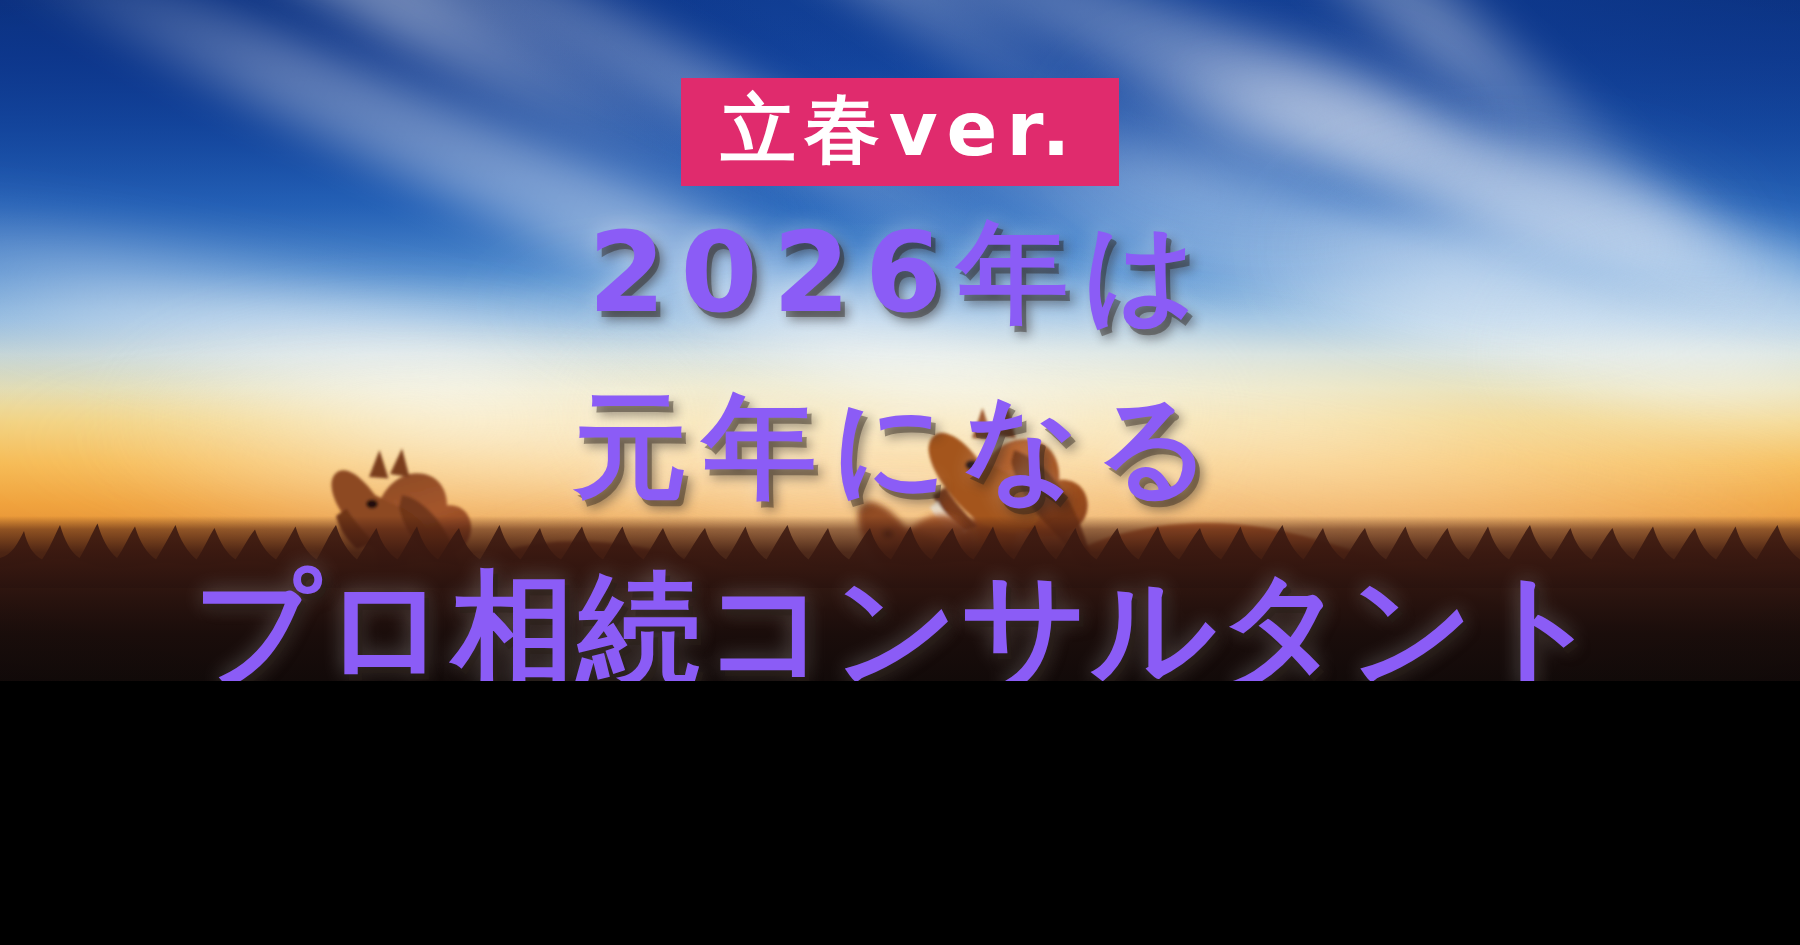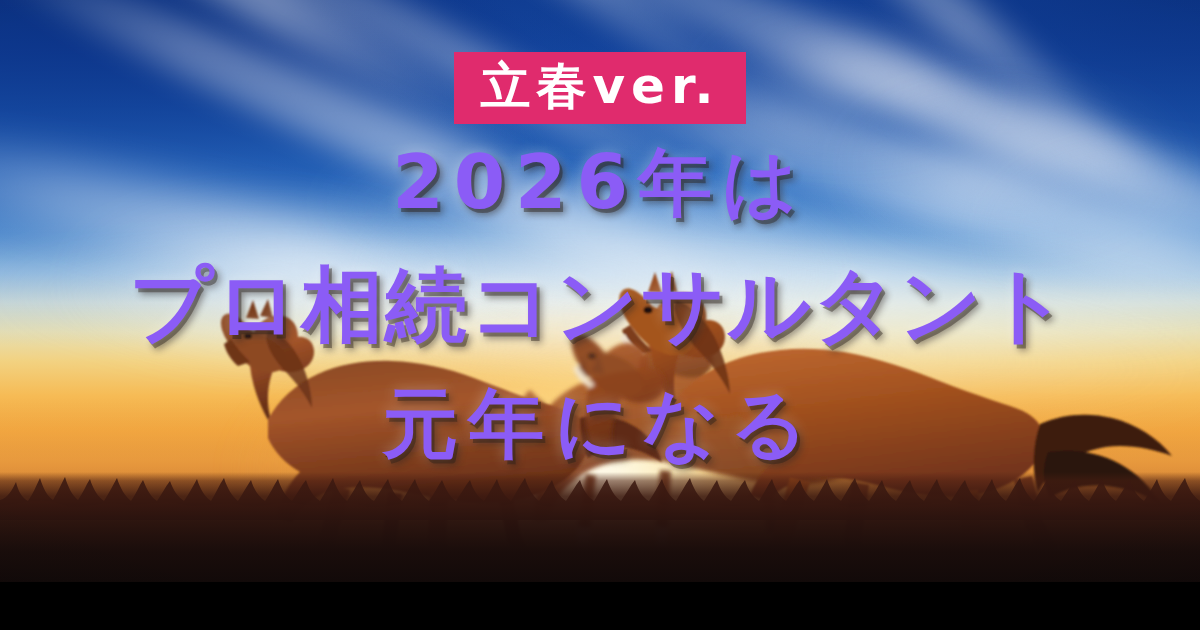--- a/index.html
+++ b/index.html
@@ -5,21 +5,21 @@
 <style>
   * { margin:0; padding:0; box-sizing:border-box; }
   html,body{
     width:1200px; height:630px; overflow:hidden;
     font-family:"DejaVu Sans","Liberation Sans",sans-serif;
     background:#000;
   }
 
   .stage{
     position:relative;
-    width:1200px; height:582px;
+    width:1200px; height:454px;
     overflow:hidden;
     isolation:isolate;
   }
 
   
   .sky{
     position:absolute; inset:0;
     background:
       linear-gradient(to bottom,
         #0e3a8e 0%,
@@ -534,18 +534,18 @@
   </div>
   <div class="field"></div>
 
   <div class="vignette"></div>
 
   <div class="copy">
     <div class="badge">立春ver.</div>
 
     <div class="line line1">2026年は</div>
 
+    <div class="line line3">元年になる</div>
+
     <div class="line line2">プロ相続コンサルタント</div>
-
-    <div class="line line3">元年になる</div>
   </div>
 
 </div>
 
 </body></html>

